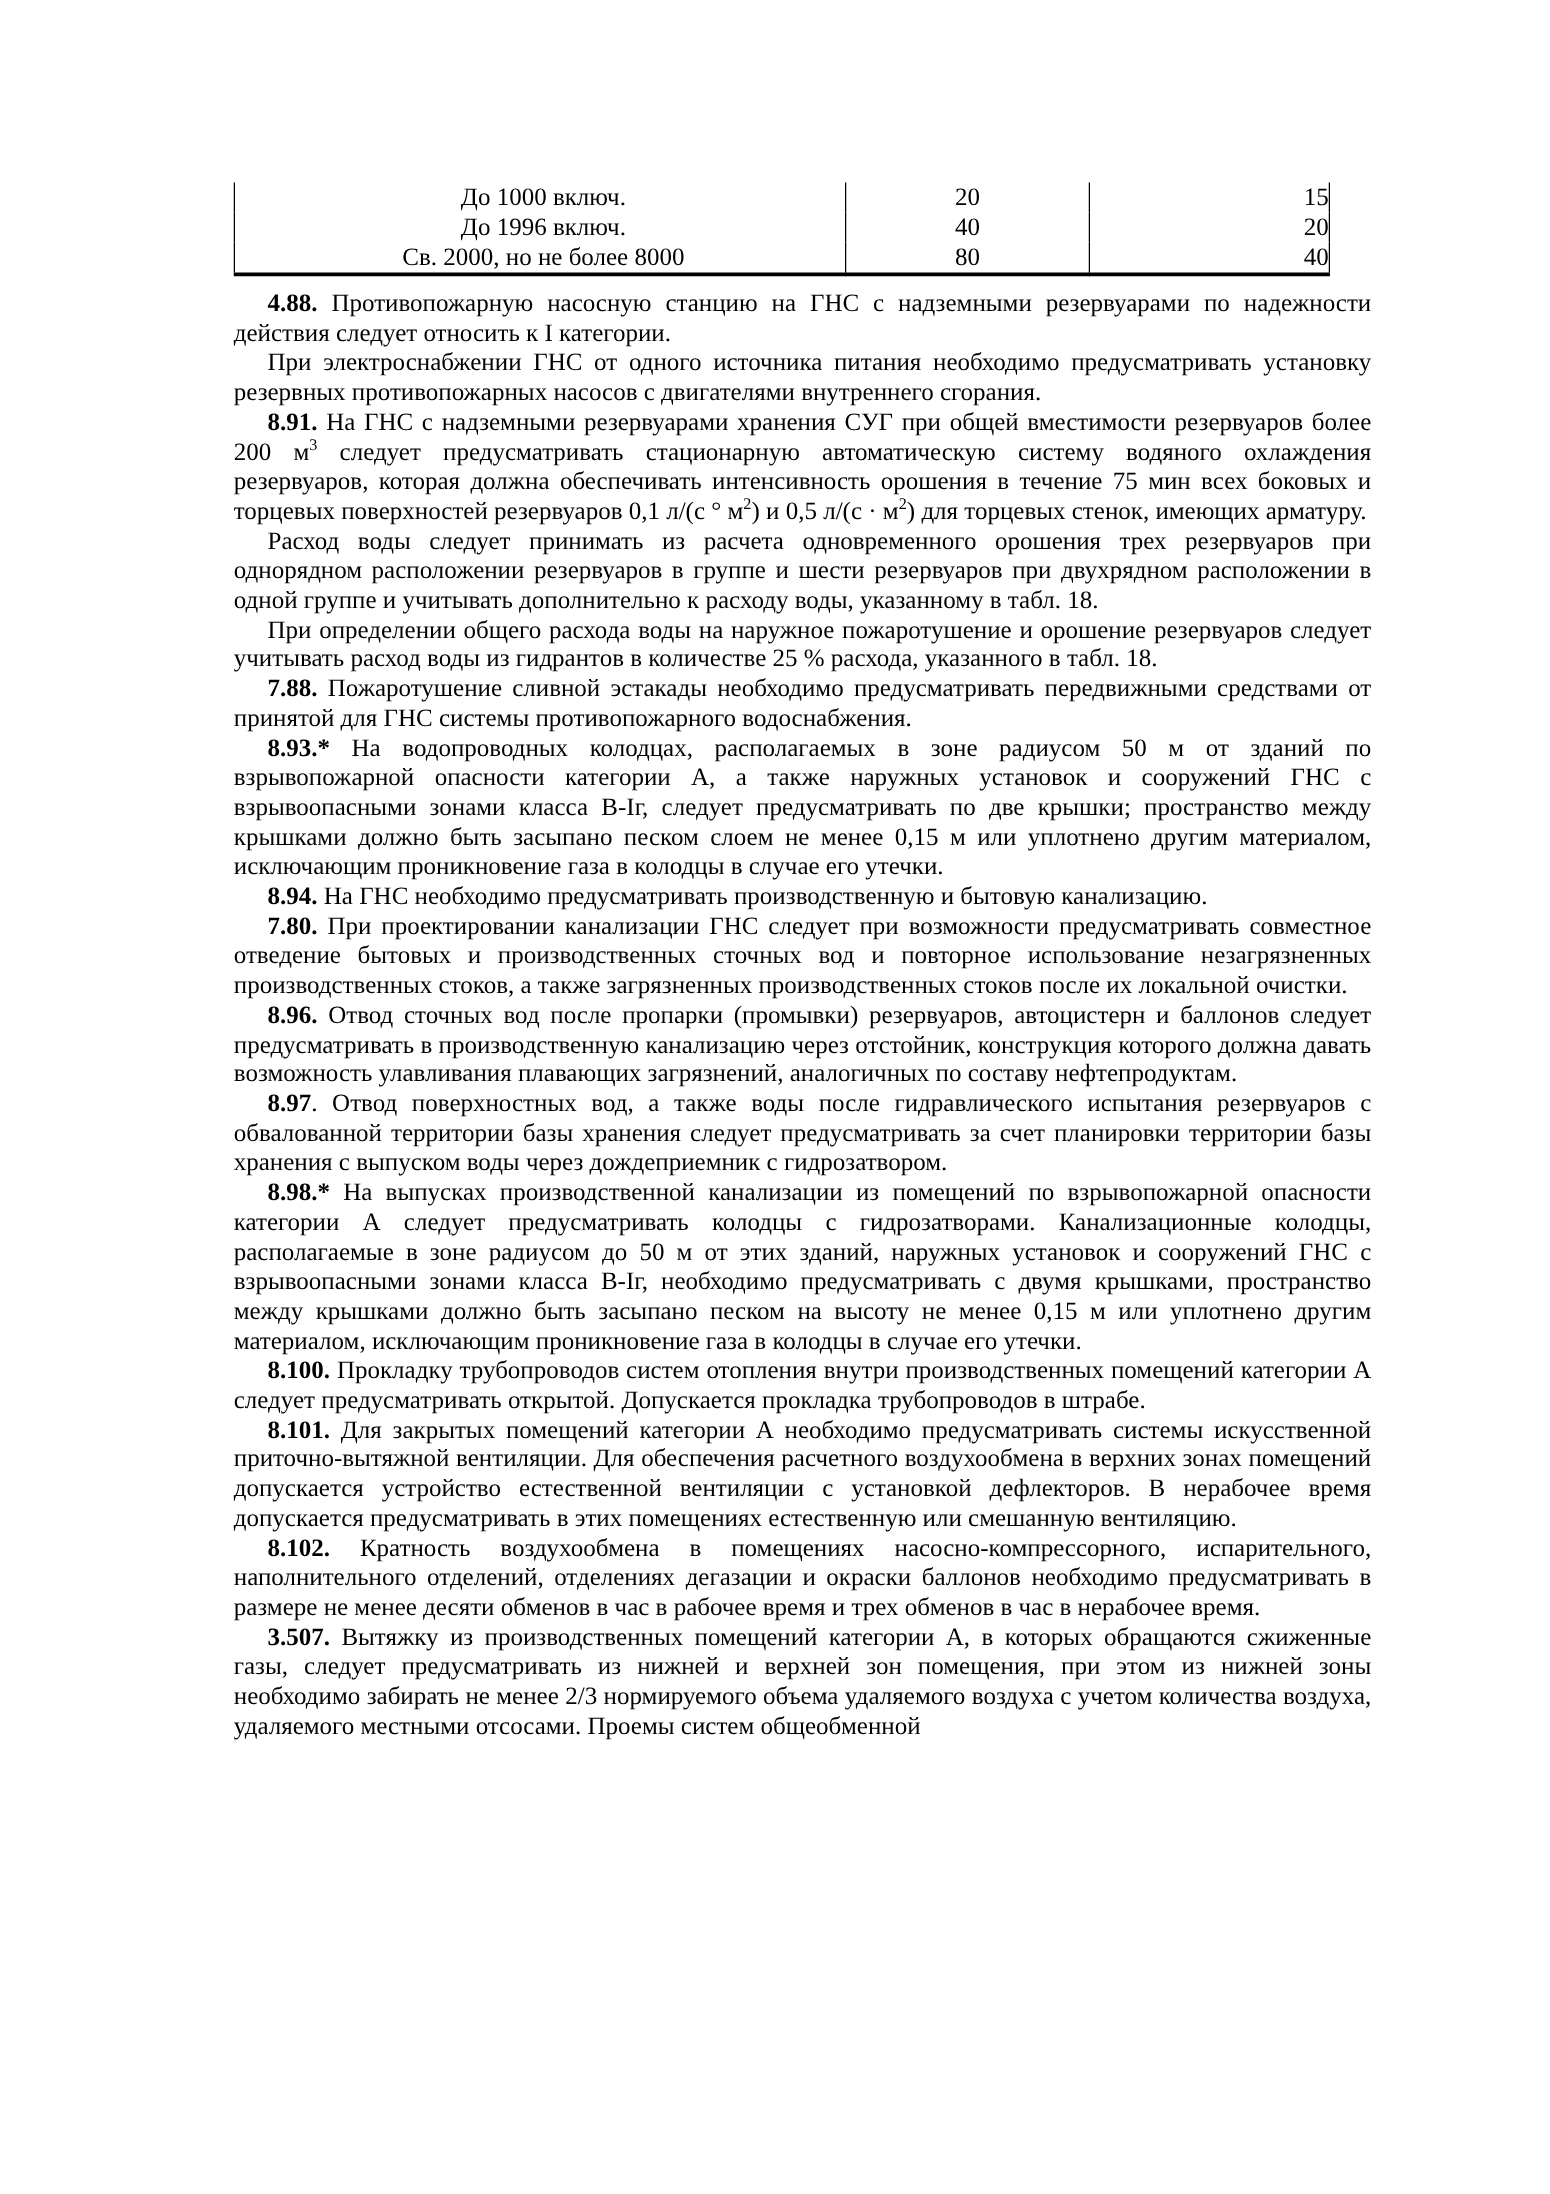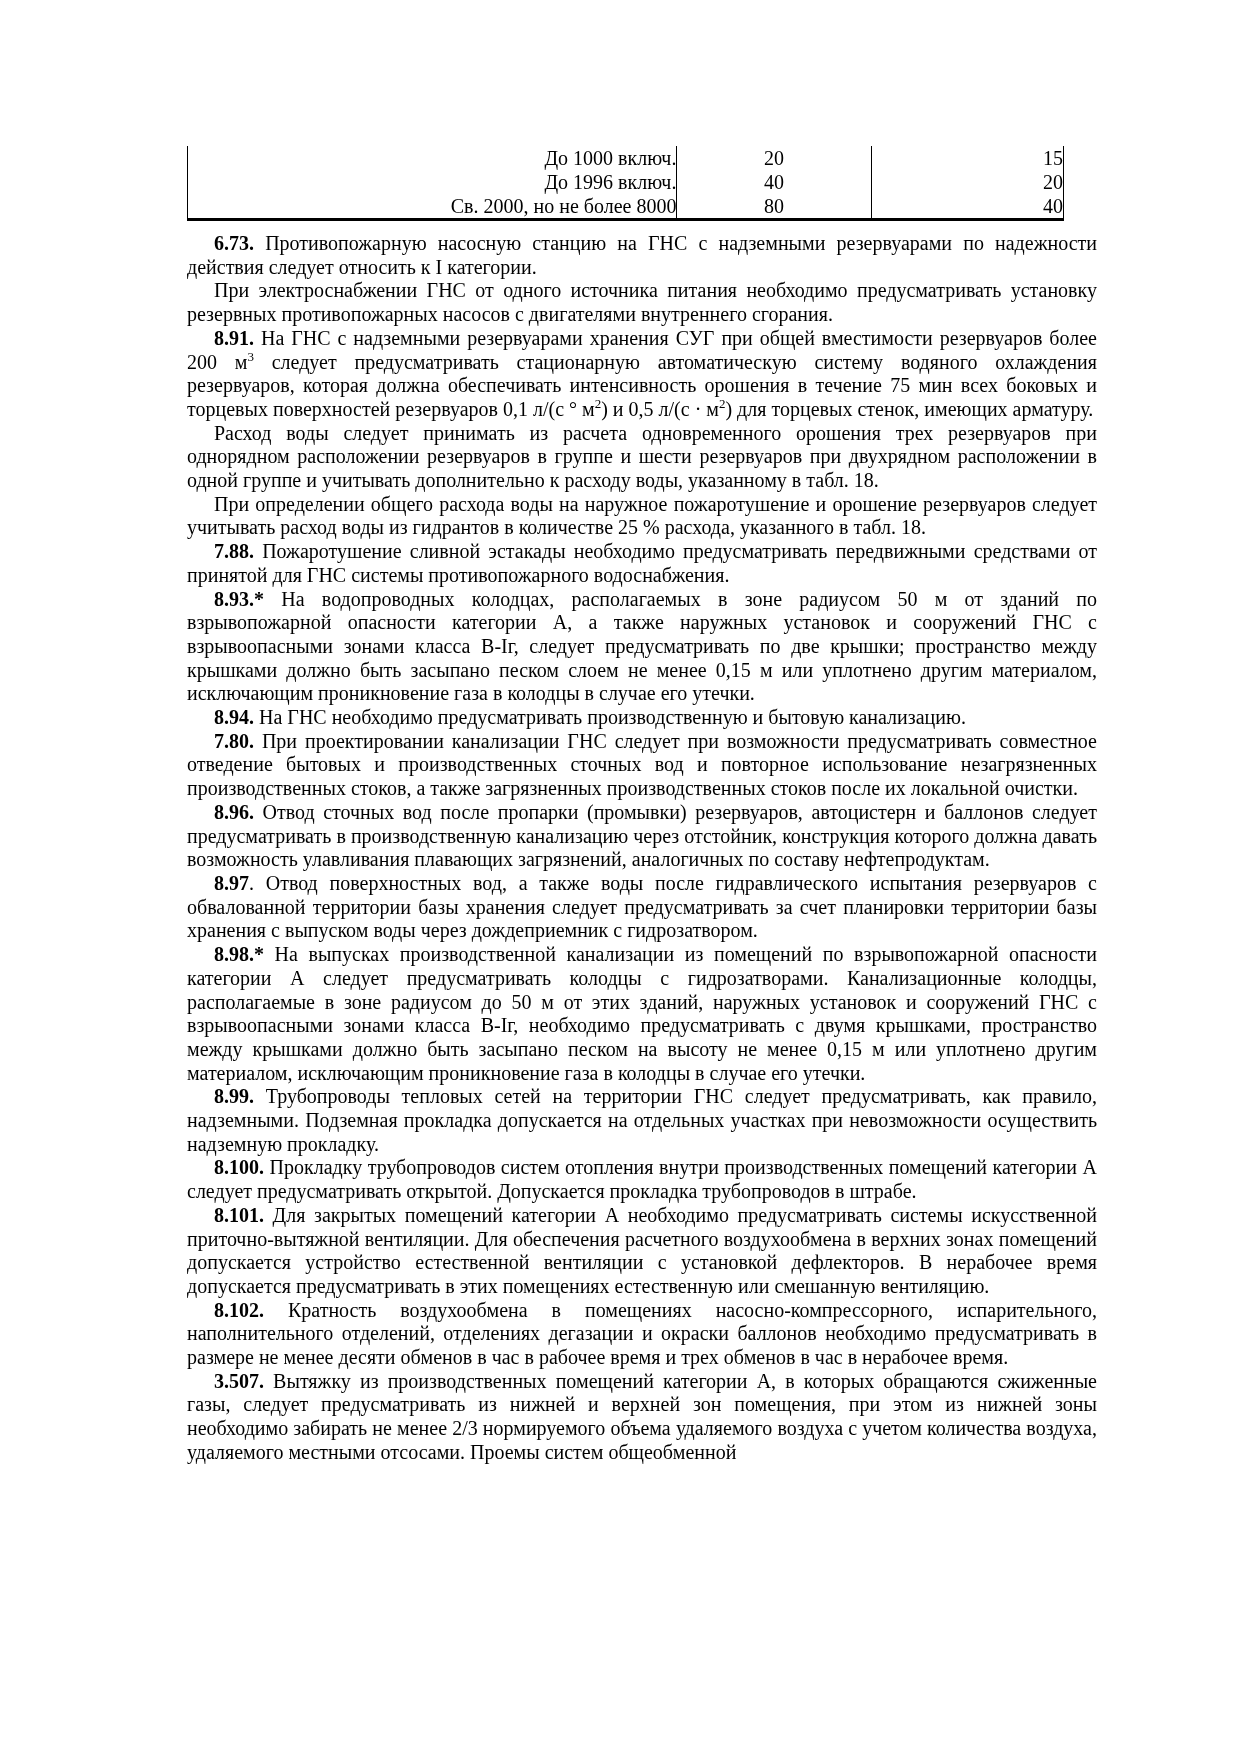--- a/index.html
+++ b/index.html
@@ -28,21 +28,21 @@
     border-bottom: 3px solid #000;
     font-size: 20px;
   }
   .cont-table td {
     padding: 0;
     height: 24px;
     line-height: 24px;
     vertical-align: middle;
     white-space: nowrap;
   }
-  .cont-table td:nth-child(1) { width: 486px; padding-left: 5px; text-align: right; margin-left: 40px; }
+  .cont-table td:nth-child(1) { width: 486px; padding-left: 5px; text-align: center; margin-left: 40px; }
   .cont-table td:nth-child(2) { width: 195px; text-align: center; }
   .cont-table td:nth-child(3) { width: 193px; text-align: right; }
   .cont-table td + td { border-left: 1.5px solid #000; }
 
   .text-block {
     position: absolute;
     left: 187px;
     top: 232px;
     width: 910px;
     font-size: 20px;
@@ -79,32 +79,31 @@
         </tr>
         <tr>
           <td>Св. 2000, но не более 8000</td>
           <td>80</td>
           <td>40</td>
         </tr>
       </tbody>
   </table>
 
   <div class="text-block">
-      <p class="para"><b>6.73.</b> Противопожарную насосную станцию на ГНС с надземными резервуарами по надежности действия следует относить к I категории.</p>
+      <p class="para"><b>4.88.</b> Противопожарную насосную станцию на ГНС с надземными резервуарами по надежности действия следует относить к I категории.</p>
       <p class="para">При электроснабжении ГНС от одного источника питания необходимо предусматривать установку резервных противопожарных насосов с двигателями внутреннего сгорания.</p>
       <p class="para"><b>8.91.</b> На ГНС с надземными резервуарами хранения СУГ при общей вместимости резервуаров более 200 м<sup>3</sup> следует предусматривать стационарную автоматическую систему водяного охлаждения резервуаров, которая должна обеспечивать интенсивность орошения в течение 75 мин всех боковых и торцевых поверхностей резервуаров 0,1 л/(с ° м<sup>2</sup>) и 0,5 л/(с · м<sup>2</sup>) для торцевых стенок, имеющих арматуру.</p>
       <p class="para">Расход воды следует принимать из расчета одновременного орошения трех резервуаров при однорядном расположении резервуаров в группе и шести резервуаров при двухрядном расположении в одной группе и учитывать дополнительно к расходу воды, указанному в табл. 18.</p>
       <p class="para">При определении общего расхода воды на наружное пожаротушение и орошение резервуаров следует учитывать расход воды из гидрантов в количестве 25 % расхода, указанного в табл. 18.</p>
       <p class="para"><b>7.88.</b> Пожаротушение сливной эстакады необходимо предусматривать передвижными средствами от принятой для ГНС системы противопожарного водоснабжения.</p>
       <p class="para"><b>8.93.*</b> На водопроводных колодцах, располагаемых в зоне радиусом 50 м от зданий по взрывопожарной опасности категории А, а также наружных установок и сооружений ГНС с взрывоопасными зонами класса В-Iг, следует предусматривать по две крышки; пространство между крышками должно быть засыпано песком слоем не менее 0,15 м или уплотнено другим материалом, исключающим проникновение газа в колодцы в случае его утечки.</p>
       <p class="para"><b>8.94.</b> На ГНС необходимо предусматривать производственную и бытовую канализацию.</p>
       <p class="para"><b>7.80.</b> При проектировании канализации ГНС следует при возможности предусматривать совместное отведение бытовых и производственных сточных вод и повторное использование незагрязненных производственных стоков, а также загрязненных производственных стоков после их локальной очистки.</p>
       <p class="para"><b>8.96.</b> Отвод сточных вод после пропарки (промывки) резервуаров, автоцистерн и баллонов следует предусматривать в производственную канализацию через отстойник, конструкция которого должна давать возможность улавливания плавающих загрязнений, аналогичных по составу нефтепродуктам.</p>
       <p class="para"><b>8.97</b>. Отвод поверхностных вод, а также воды после гидравлического испытания резервуаров с обвалованной территории базы хранения следует предусматривать за счет планировки территории базы хранения с выпуском воды через дождеприемник с гидрозатвором.</p>
       <p class="para"><b>8.98.*</b> На выпусках производственной канализации из помещений по взрывопожарной опасности категории А следует предусматривать колодцы с гидрозатворами. Канализационные колодцы, располагаемые в зоне радиусом до 50 м от этих зданий, наружных установок и сооружений ГНС с взрывоопасными зонами класса В-Iг, необходимо предусматривать с двумя крышками, пространство между крышками должно быть засыпано песком на высоту не менее 0,15 м или уплотнено другим материалом, исключающим проникновение газа в колодцы в случае его утечки.</p>
-      <p class="para"><b>8.99.</b> Трубопроводы тепловых сетей на территории ГНС следует предусматривать, как правило, надземными. Подземная прокладка допускается на отдельных участках при невозможности осуществить надземную прокладку.</p>
       <p class="para"><b>8.100.</b> Прокладку трубопроводов систем отопления внутри производственных помещений категории А следует предусматривать открытой. Допускается прокладка трубопроводов в штрабе.</p>
       <p class="para"><b>8.101.</b> Для закрытых помещений категории А необходимо предусматривать системы искусственной приточно-вытяжной вентиляции. Для обеспечения расчетного воздухообмена в верхних зонах помещений допускается устройство естественной вентиляции с установкой дефлекторов. В нерабочее время допускается предусматривать в этих помещениях естественную или смешанную вентиляцию.</p>
       <p class="para"><b>8.102.</b> Кратность воздухообмена в помещениях насосно-компрессорного, испарительного, наполнительного отделений, отделениях дегазации и окраски баллонов необходимо предусматривать в размере не менее десяти обменов в час в рабочее время и трех обменов в час в нерабочее время.</p>
       <p class="para"><b>3.507.</b> Вытяжку из производственных помещений категории А, в которых обращаются сжиженные газы, следует предусматривать из нижней и верхней зон помещения, при этом из нижней зоны необходимо забирать не менее 2/3 нормируемого объема удаляемого воздуха с учетом количества воздуха, удаляемого местными отсосами. Проемы систем общеобменной</p>
     </div>
 
 </div>
 
 </body></html>

